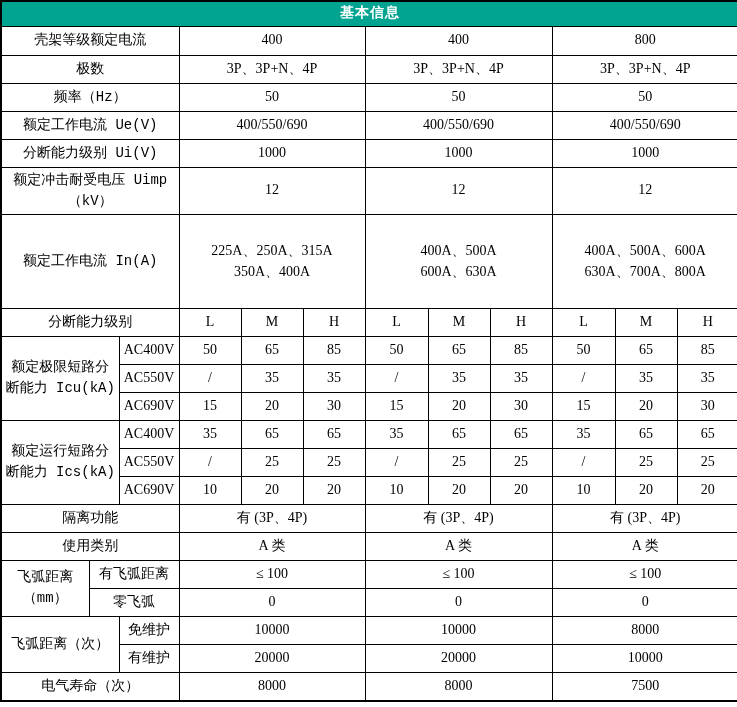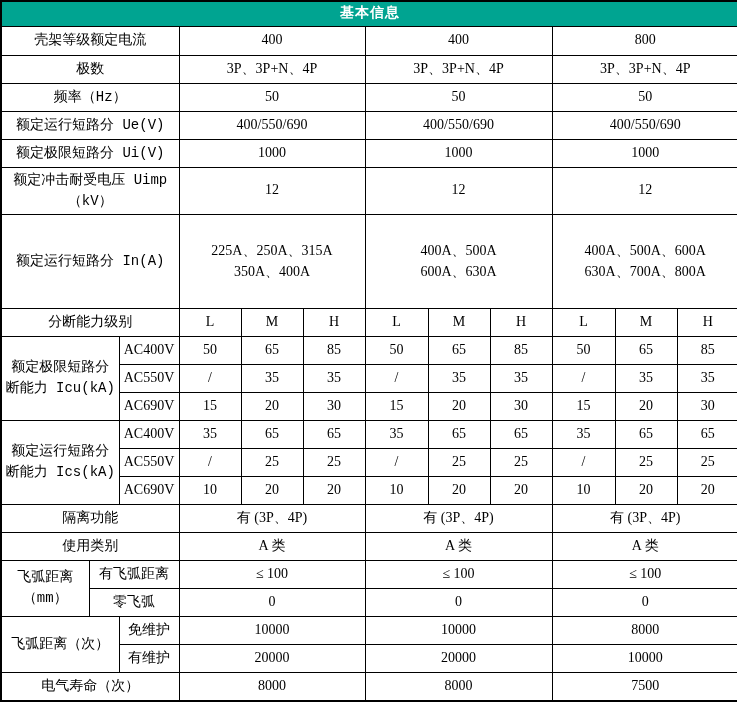--- a/index.html
+++ b/index.html
@@ -79,45 +79,45 @@
   </tr>
 
   <tr>
     <td class="lbl" colspan="3">频率（Hz）</td>
     <td class="gb" colspan="3">50</td>
     <td class="gb" colspan="3">50</td>
     <td class="gb" colspan="3">50</td>
   </tr>
 
   <tr>
-    <td class="lbl" colspan="3">额定运行短路分 Ue(V)</td>
+    <td class="lbl" colspan="3">额定工作电流 Ue(V)</td>
     <td class="gb" colspan="3">400/550/690</td>
     <td class="gb" colspan="3">400/550/690</td>
     <td class="gb" colspan="3">400/550/690</td>
   </tr>
 
   <tr>
-    <td class="lbl" colspan="3">额定极限短路分 Ui(V)</td>
+    <td class="lbl" colspan="3">分断能力级别 Ui(V)</td>
     <td class="gb" colspan="3">1000</td>
     <td class="gb" colspan="3">1000</td>
     <td class="gb" colspan="3">1000</td>
   </tr>
 
   <tr class="r47">
     <td class="lbl" colspan="3">
       <div class="l2">额定冲击耐受电压 Uimp</div>
       <div class="l2">（kV）</div>
     </td>
     <td class="gb" colspan="3">12</td>
     <td class="gb" colspan="3">12</td>
     <td class="gb" colspan="3">12</td>
   </tr>
 
   <tr class="r94">
-    <td class="lbl" colspan="3">额定运行短路分 In(A)</td>
+    <td class="lbl" colspan="3">额定工作电流 In(A)</td>
     <td class="gb" colspan="3">
       <div class="l2">225A、250A、315A</div>
       <div class="l2">350A、400A</div>
     </td>
     <td class="gb" colspan="3">
       <div class="l2">400A、500A</div>
       <div class="l2">600A、630A</div>
     </td>
     <td class="gb" colspan="3">
       <div class="l2">400A、500A、600A</div>

